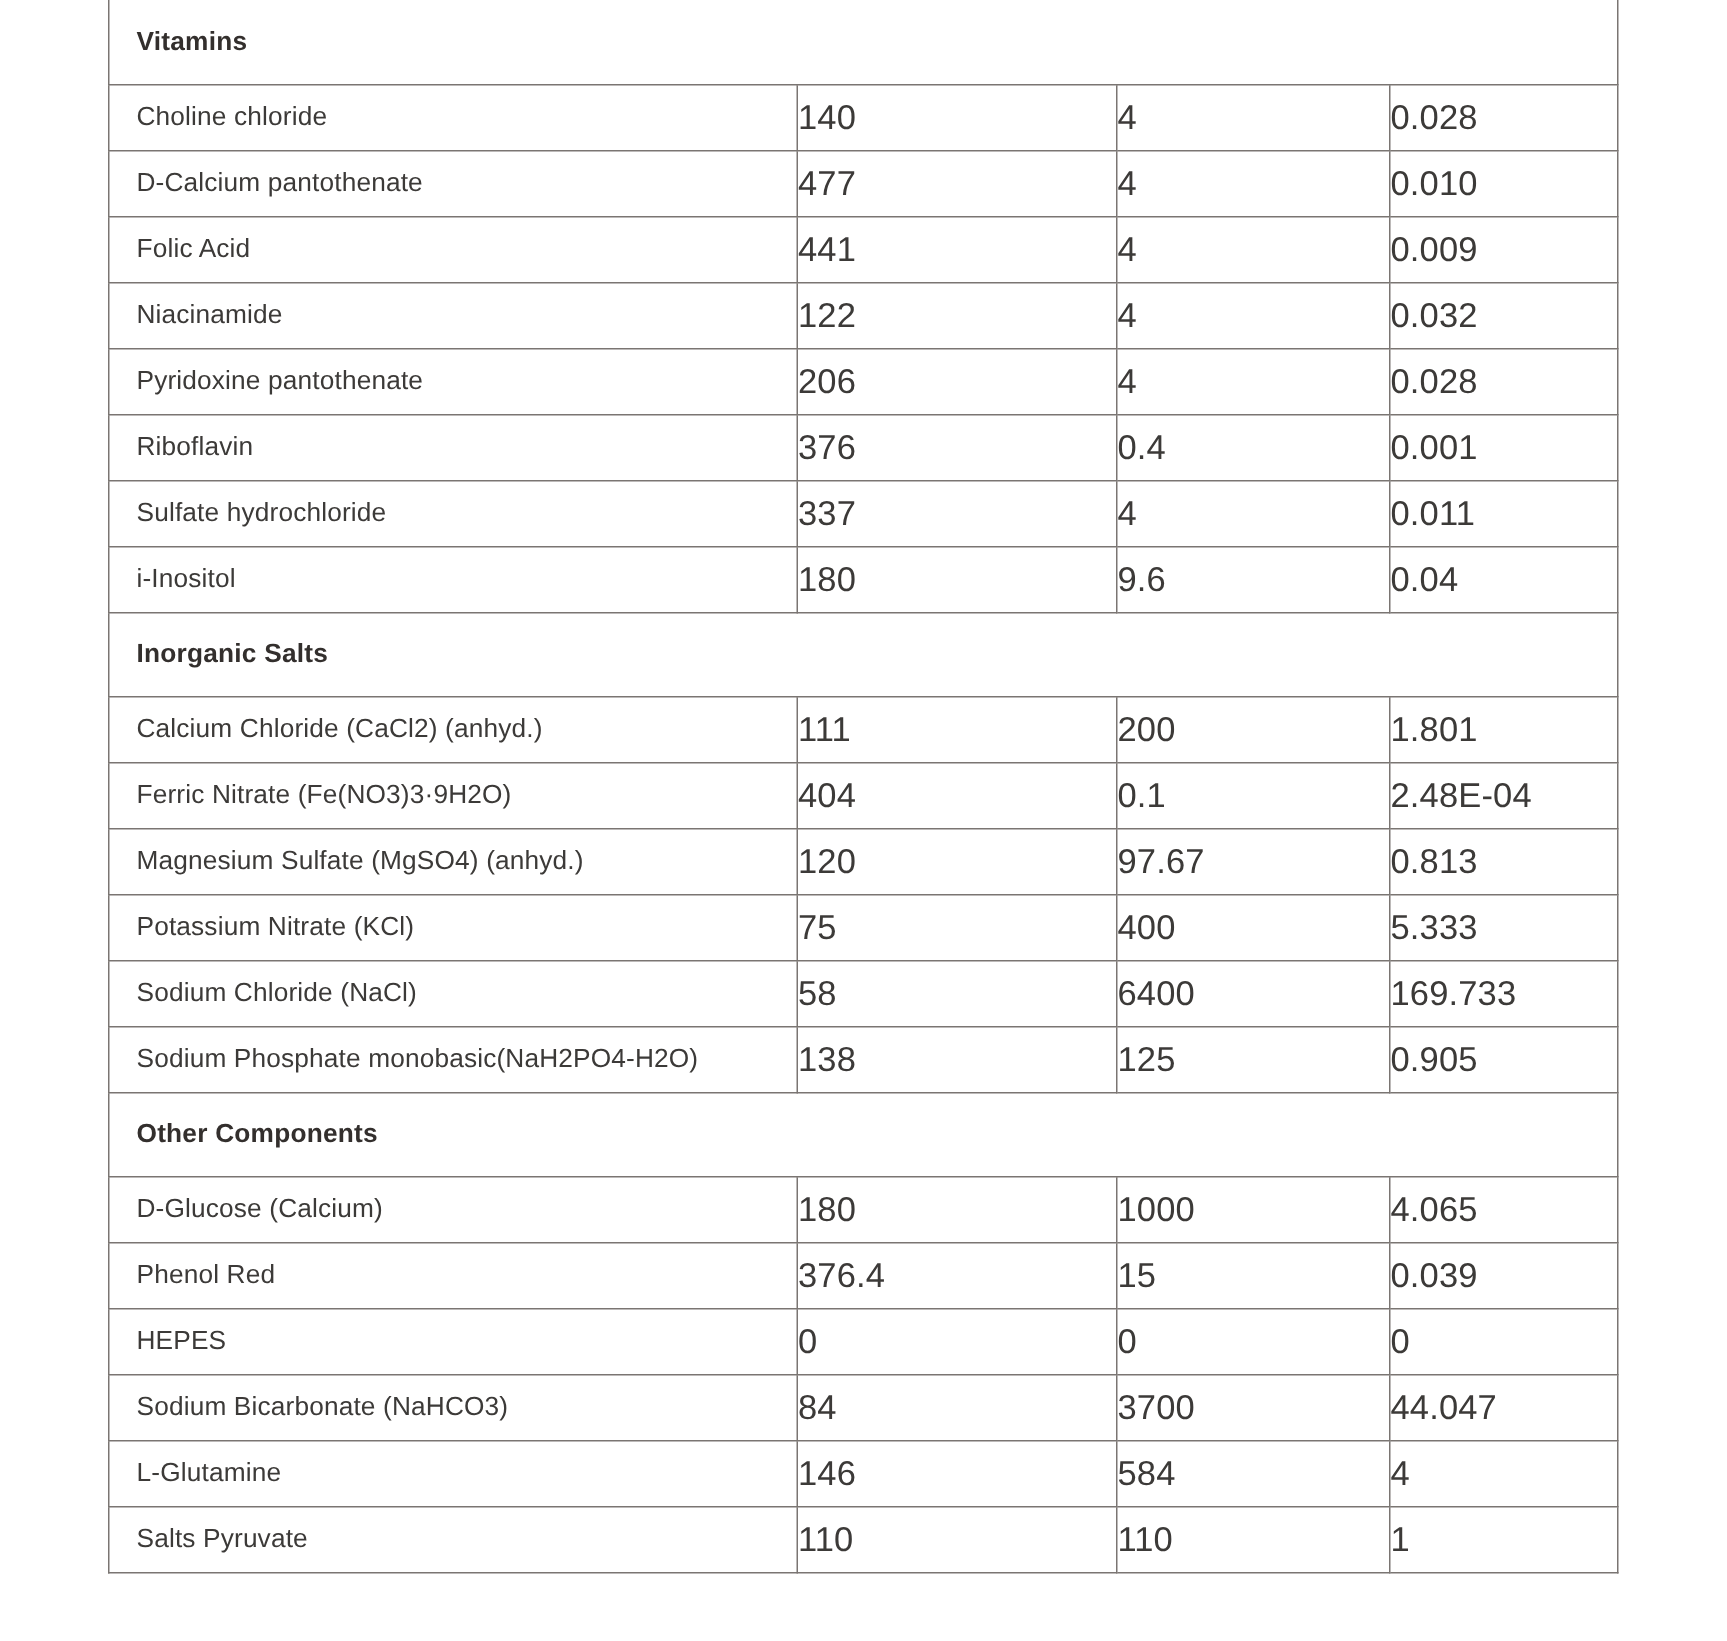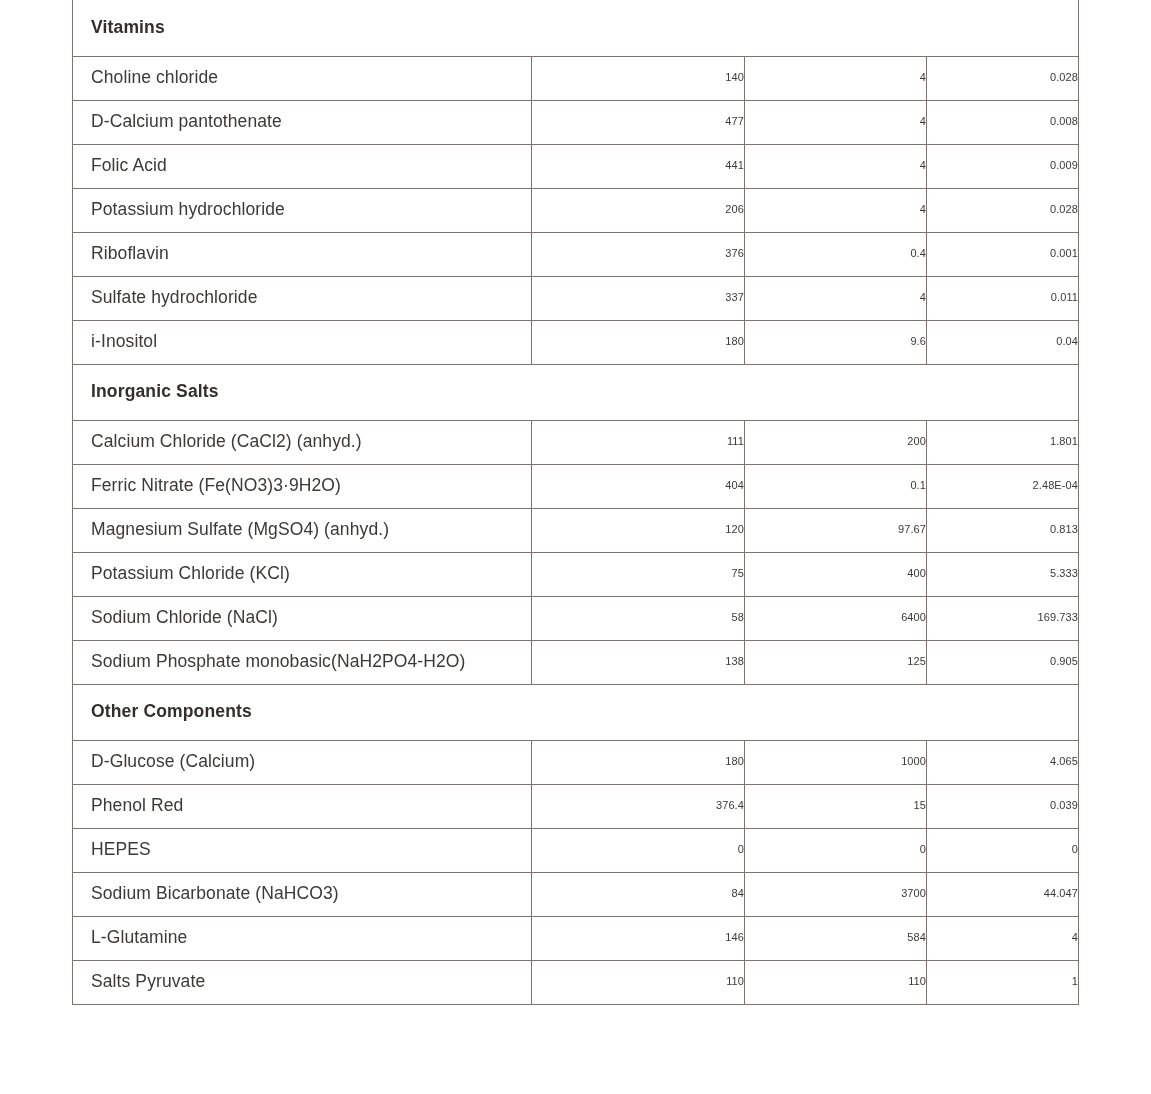--- a/index.html
+++ b/index.html
@@ -44,23 +44,23 @@
     padding: 0 0 0 18px;
     font-size: 17.5px;
     line-height: 1.25;
     color: #3c3a38;
     vertical-align: middle;
     letter-spacing: 0.1px;
     background: #ffffff;
   }
 
   .comp-table td.num {
-    text-align: right;
+    text-align: left;
     padding: 0;
-    font-size: 11px;
+    font-size: 23px;
   }
 
   
   tr.section-row td {
     font-weight: bold;
     font-size: 17.5px;
     letter-spacing: 0.15px;
     color: #332f2d;
   }
 
@@ -90,30 +90,36 @@
         <tr class="data-row">
           <td>Choline chloride</td>
           <td class="num">140</td>
           <td class="num">4</td>
           <td class="num">0.028</td>
         </tr>
         <tr class="data-row">
           <td>D-Calcium pantothenate</td>
           <td class="num">477</td>
           <td class="num">4</td>
-          <td class="num">0.008</td>
+          <td class="num">0.010</td>
         </tr>
         <tr class="data-row">
           <td>Folic Acid</td>
           <td class="num">441</td>
           <td class="num">4</td>
           <td class="num">0.009</td>
         </tr>
         <tr class="data-row">
-          <td>Potassium hydrochloride</td>
+          <td>Niacinamide</td>
+          <td class="num">122</td>
+          <td class="num">4</td>
+          <td class="num">0.032</td>
+        </tr>
+        <tr class="data-row">
+          <td>Pyridoxine pantothenate</td>
           <td class="num">206</td>
           <td class="num">4</td>
           <td class="num">0.028</td>
         </tr>
         <tr class="data-row">
           <td>Riboflavin</td>
           <td class="num">376</td>
           <td class="num">0.4</td>
           <td class="num">0.001</td>
         </tr>
@@ -144,21 +150,21 @@
           <td class="num">0.1</td>
           <td class="num">2.48E-04</td>
         </tr>
         <tr class="data-row">
           <td>Magnesium Sulfate (MgSO4) (anhyd.)</td>
           <td class="num">120</td>
           <td class="num">97.67</td>
           <td class="num">0.813</td>
         </tr>
         <tr class="data-row">
-          <td>Potassium Chloride (KCl)</td>
+          <td>Potassium Nitrate (KCl)</td>
           <td class="num">75</td>
           <td class="num">400</td>
           <td class="num">5.333</td>
         </tr>
         <tr class="data-row">
           <td>Sodium Chloride (NaCl)</td>
           <td class="num">58</td>
           <td class="num">6400</td>
           <td class="num">169.733</td>
         </tr>

